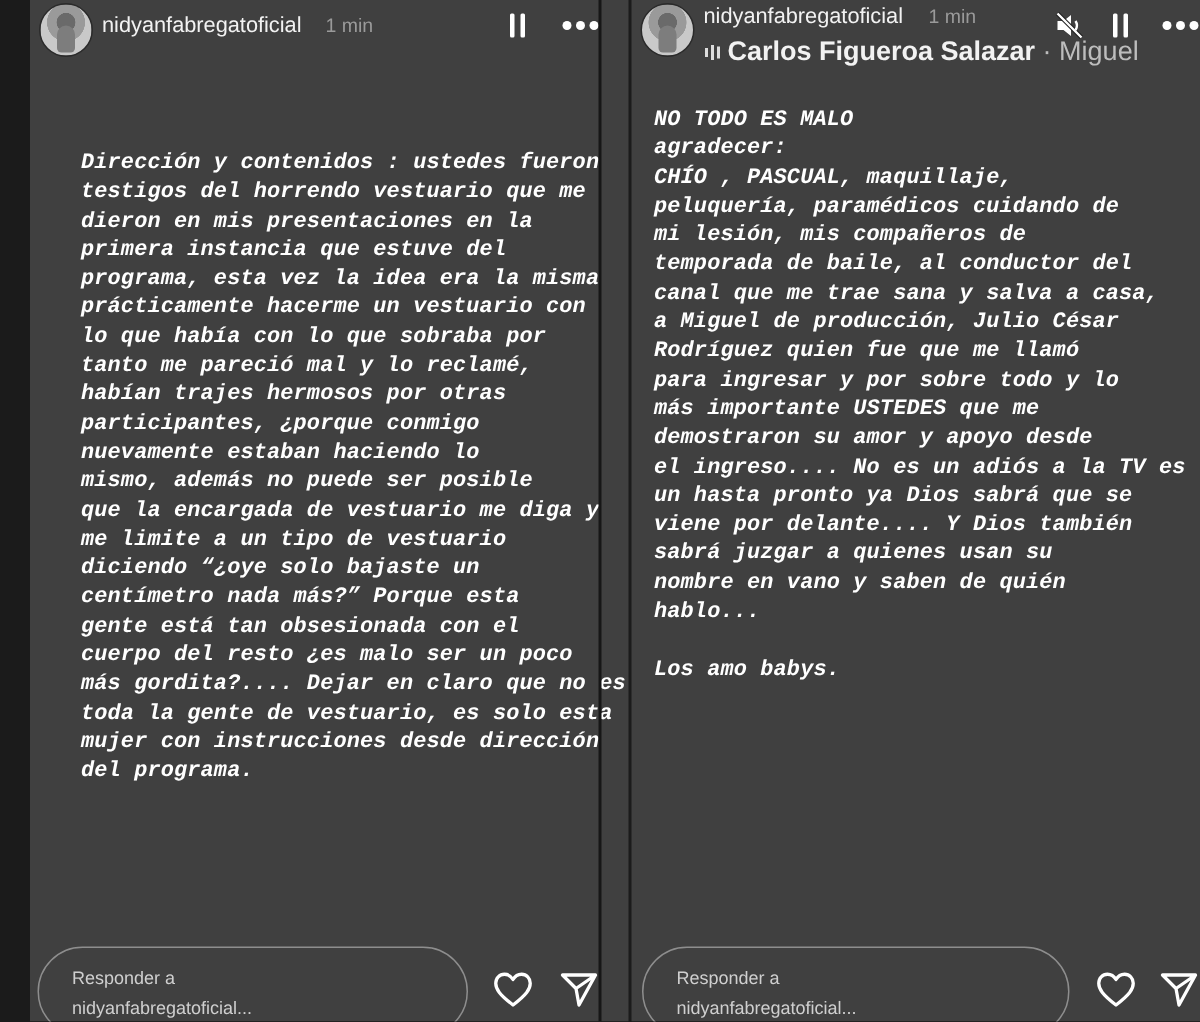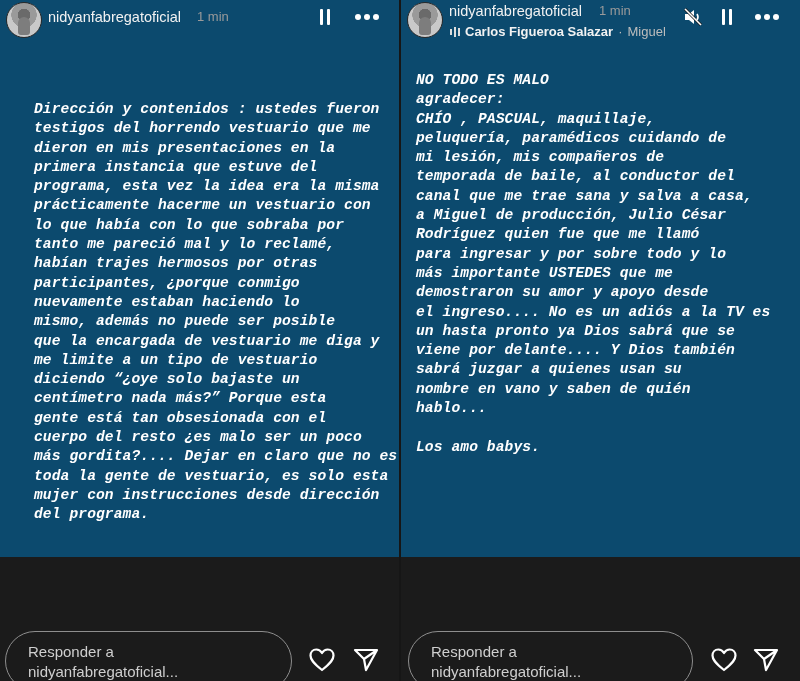--- a/index.html
+++ b/index.html
@@ -4,22 +4,23 @@
   <style>
     html, body { margin:0; padding:0; }
     body {
       width:800px; height:681px; overflow:hidden;
       background:#1b1b1b;
       font-family:"DejaVu Sans", "Liberation Sans", sans-serif;
       color:#fff;
       position:relative;
     }
     .panel {
-      position:absolute; top:0; height:557px;
-      background:#0c4a6e;
+      position:absolute; top:0; height:681px;
+      background:#404040;
+      margin-left:20px;
     }
     .panel.left { left:0; width:399px; }
     .panel.right { left:401px; width:399px; }
     .divider { position:absolute; left:399px; top:0; width:2px; height:681px; background:#161616; }
 
     .header { position:absolute; top:0; left:0; right:0; height:44px; }
     .avatar {
       position:absolute; left:6px; top:2px; width:34px; height:34px; border-radius:50%;
       background: radial-gradient(circle at 50% 35%, #6a6a6a 0 22%, #9a9a9a 23% 45%, #c9c9c9 46% 100%);
       border:1px solid #2a2a2a;
@@ -32,21 +33,21 @@
       position:absolute; left:48px; top:9px;
       font-family:"Liberation Sans", sans-serif; font-size:14.5px; color:#f2f2f2;
     }
     .right .username { top:3px; }
     .time {
       position:absolute; top:9px; font-family:Liberation Sans, sans-serif; font-size:13px; color:#9a9a9a;
     }
     .left .time { left:197px; }
     .right .time { left:198px; top:3px; }
     .music {
-      position:absolute; left:49px; top:24px; font-family:"Liberation Sans", sans-serif; font-size:13px;
+      position:absolute; left:49px; top:24px; font-family:"Liberation Sans", sans-serif; font-size:18px;
       display:flex; align-items:center; gap:5px;
     }
     .music .bars { display:flex; gap:2px; align-items:center; height:10px; }
     .music .bars span { display:block; width:2px; background:#ddd; }
     .music .artist { font-weight:bold; color:#f2f2f2; }
     .music .song { color:#bdbdbd; }
 
     .icon-btn { position:absolute; top:8px; display:flex; align-items:center; justify-content:center; cursor:pointer; }
     .pause { width:14px; height:18px; }
     .pause span { display:block; width:4px; height:16px; background:#fff; border-radius:1px; margin:0 2px; }
@@ -67,21 +68,21 @@
     .left .story-text { left:34px; top:100px; width:370px; }
     .right .story-text { left:15px; top:71px; width:380px; }
 
     .reply {
       position:absolute; top:631px; height:60px; border:1.5px solid #8e8e8e; border-radius:32px;
       box-sizing:border-box;
     }
     .left .reply { left:5px; width:287px; }
     .right .reply { left:7px; width:285px; }
     .reply .ph {
-      position:absolute; left:22px; top:10px; font-family:"Liberation Sans", sans-serif; font-size:15px;
+      position:absolute; left:22px; top:10px; font-family:"Liberation Sans", sans-serif; font-size:12px;
       line-height:20px; color:#cfcfcf;
     }
     .heart { position:absolute; top:647px; left:308px; width:28px; height:26px; cursor:pointer; }
     .send { position:absolute; top:647px; left:352px; width:28px; height:26px; cursor:pointer; }
     .right .heart { left:309px; }
     .right .send { left:351px; }
   </style>
 </head>
 <body>
 

